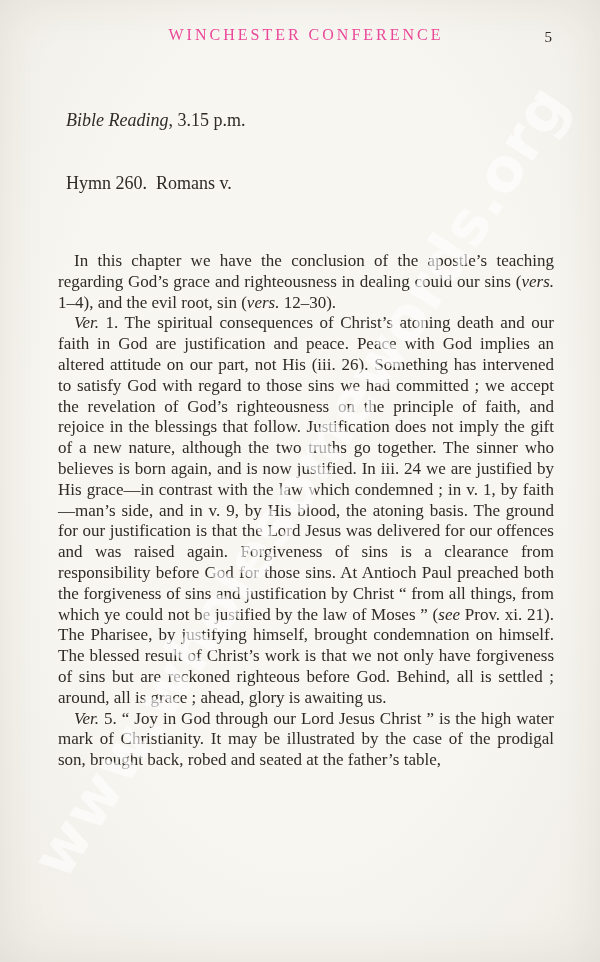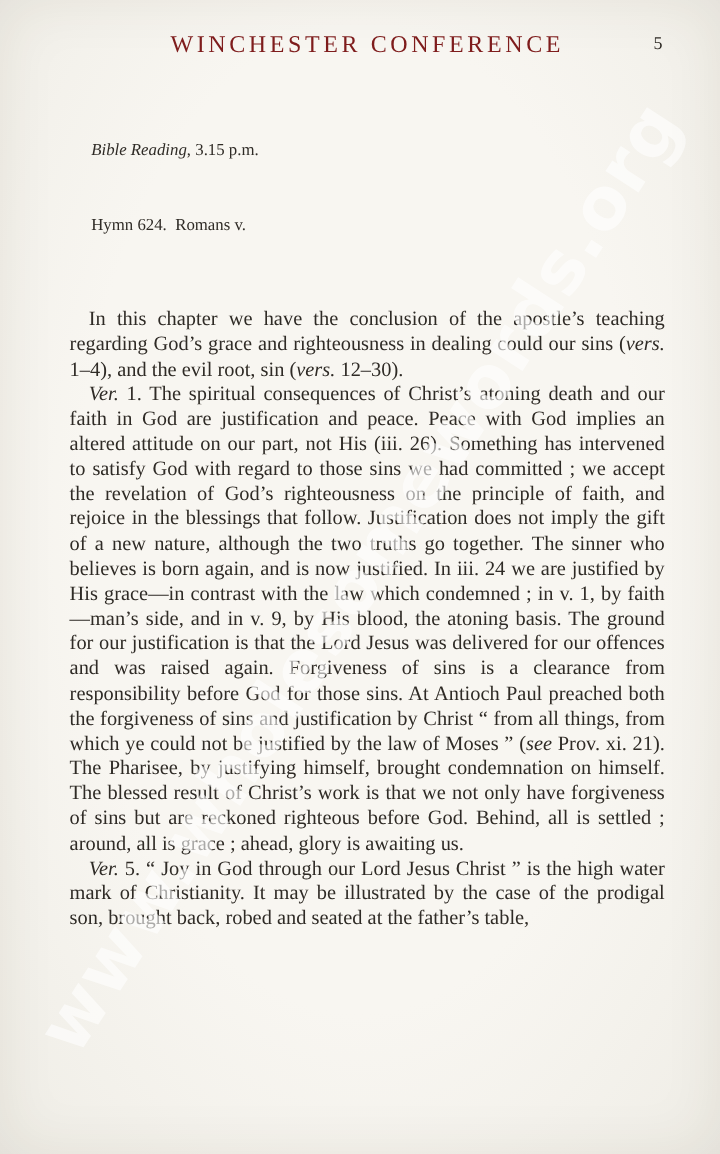--- a/index.html
+++ b/index.html
@@ -10,23 +10,23 @@
     background:radial-gradient(ellipse at 50% 45%, #f8f6f1 55%, #efede6 100%);
     font-family:"Liberation Serif", serif;
     color:#2f2b26;
     overflow:hidden;
   }
   .page {
     position:absolute; inset:0;
     padding:26px 46px 0 58px;
   }
   .header { position:relative; text-align:center; margin-bottom:24px; }
-  .title { font-size:20px; letter-spacing:3px; color:#7f1d1d; }
+  .title { font-size:16px; letter-spacing:3px; color:#ec4899; }
   .pageno { position:absolute; right:2px; top:3px; font-size:15px; }
-  .meta { margin-left:18px; font-size:14px; line-height:21px; white-space:pre-wrap; margin-bottom:15px; }
+  .meta { margin-left:8px; font-size:18px; line-height:21px; white-space:pre-wrap; margin-bottom:15px; }
   .meta .row { display:block; }
   .bodytext { font-size:17px; line-height:20.8px; text-align:justify; }
   .para { margin:0; }
   .para.indent { text-indent:16px; }
   .it { font-style:italic; }
   .watermark {
     position:absolute; left:50%; top:50%;
     transform:translate(-50%,-50%) rotate(-57deg);
     font-family:"DejaVu Sans", sans-serif;
     font-weight:bold;
@@ -44,21 +44,21 @@
 
 <div class="page">
 
   <div class="header">
     <span class="title">WINCHESTER CONFERENCE</span>
     <span class="pageno">5</span>
   </div>
 
   <div class="meta">
     <span class="row"><span class="it">Bible Reading</span><span>, 3.15 p.m.</span></span>
-    <span class="row"><span>Hymn 624.  Romans v.</span></span>
+    <span class="row"><span>Hymn 260.  Romans v.</span></span>
   </div>
 
   <div class="bodytext">
       <p class="para indent"><span>In this chapter we have the conclusion of the apostle’s teaching regarding God’s grace and righteousness in dealing could our sins (</span><span class="it">vers.</span><span> 1–4), and the evil root, sin (</span><span class="it">vers.</span><span> 12–30).</span></p>
       <p class="para indent"><span class="it">Ver.</span><span> 1. The spiritual consequences of Christ’s atoning death and our faith in God are justification and peace. Peace with God implies an altered attitude on our part, not His (iii. 26). Something has intervened to satisfy God with regard to those sins we had committed ; we accept the revelation of God’s righteousness on the principle of faith, and rejoice in the blessings that follow. Justification does not imply the gift of a new nature, although the two truths go together. The sinner who believes is born again, and is now justified. In iii. 24 we are justified by His grace—in contrast with the law which condemned ; in v. 1, by faith—man’s side, and in v. 9, by His blood, the atoning basis. The ground for our justification is that the Lord Jesus was delivered for our offences and was raised again. Forgiveness of sins is a clearance from responsibility before God for those sins. At Antioch Paul preached both the forgiveness of sins and justification by Christ “ from all things, from which ye could not be justified by the law of Moses ” (</span><span class="it">see</span><span> Prov. xi. 21). The Pharisee, by justifying himself, brought condemnation on himself. The blessed result of Christ’s work is that we not only have forgiveness of sins but are reckoned righteous before God. Behind, all is settled ; around, all is grace ; ahead, glory is awaiting us.</span></p>
       <p class="para indent"><span class="it">Ver.</span><span> 5. “ Joy in God through our Lord Jesus Christ ” is the high water mark of Christianity. It may be illustrated by the case of the prodigal son, brought back, robed and seated at the father’s table,</span></p>
     </div>
 
 </div>
 

